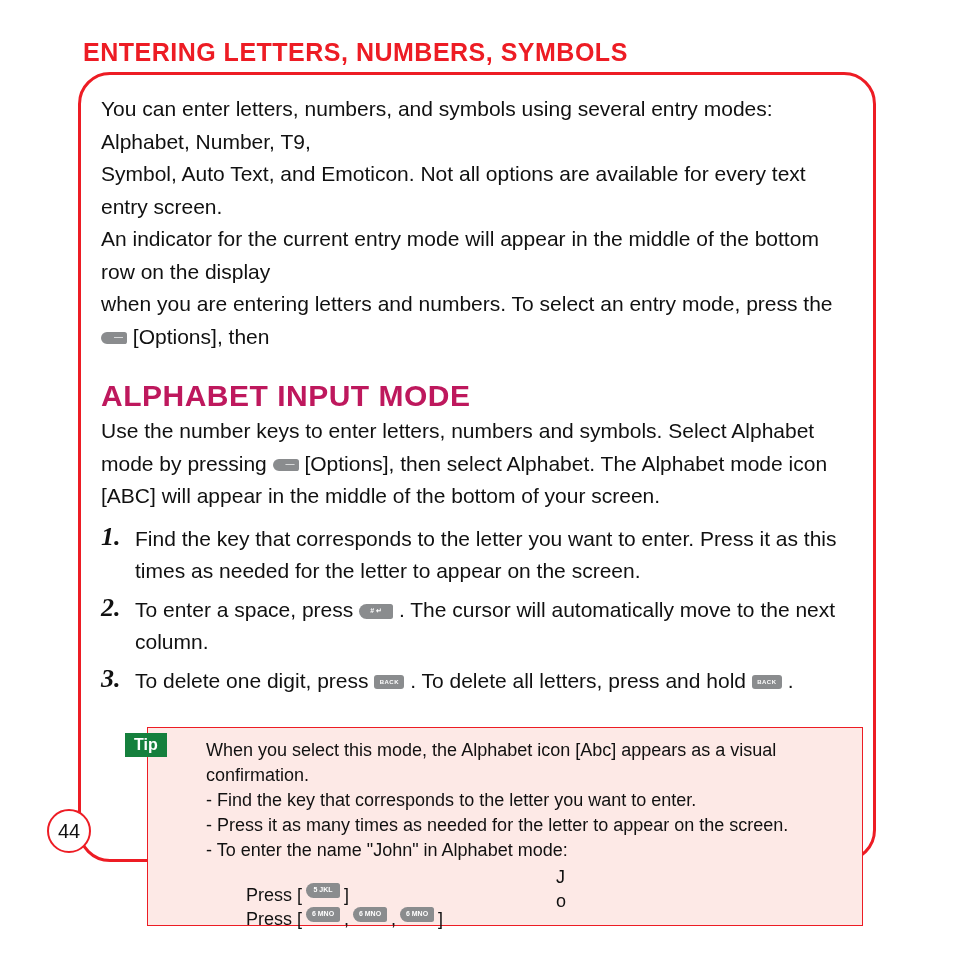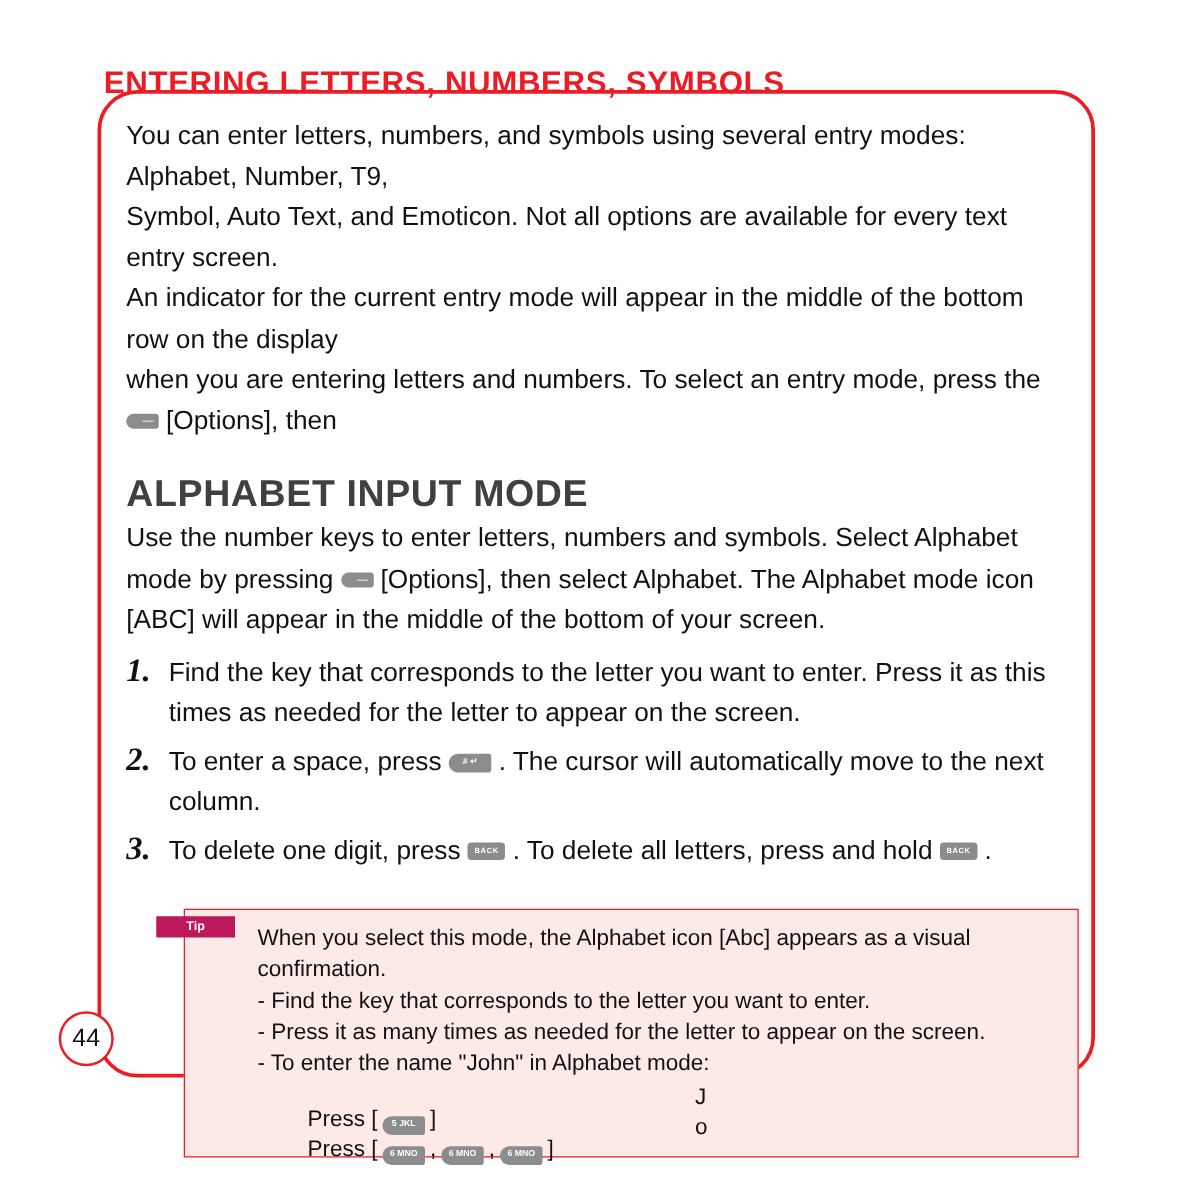--- a/index.html
+++ b/index.html
@@ -6,21 +6,21 @@
   html, body { width: 954px; height: 954px; }
   body {
     font-family: "Myriad Pro", "Segoe UI", "Helvetica Neue", Arial, sans-serif;
     background: #fff;
     color: #111;
     position: relative;
   }
   .page-title {
     position: absolute;
     left: 83px;
-    top: 52px;
+    top: 38px;
     font-weight: 700;
     color: #ed1c24;
     font-size: 25px;
     letter-spacing: 0.5px;
   }
   .red-box {
     position: absolute;
     left: 78px;
     top: 72px;
     width: 798px;
@@ -29,21 +29,21 @@
     border-radius: 32px;
     padding: 18px 20px 18px 20px;
   }
   .intro {
     font-size: 21px;
     line-height: 1.55;
     color: #111;
   }
   .intro .row { display: block; }
   .h2 {
-    color: #404040;
+    color: #be185d;
     font-weight: 800;
     font-size: 30px;
     margin-top: 26px;
     letter-spacing: 0.5px;
     font-family: "Arial Black", "Arial", sans-serif;
     text-transform: uppercase;
   }
   .para {
     font-size: 21px;
     line-height: 1.55;
@@ -83,40 +83,40 @@
     background: #fde9e6;
     padding: 10px 10px 12px 58px;
     font-size: 18px;
     line-height: 1.4;
     color: #111;
   }
   .tip-label {
     position: absolute;
     left: -22px;
     top: 6px;
-    background: #be185d;
+    background: #15803d;
     color: #fff;
     font-weight: 700;
-    font-size: 10px;
-    padding: 3px 24px;
+    font-size: 16px;
+    padding: 3px 9px;
   }
   .tip-line { display: block; }
   .press-grid {
     margin-top: 2px;
     padding-left: 40px;
   }
   .press-row {
     display: flex;
     align-items: center;
     height: 24px;
   }
   .press-left {
     width: 310px;
     display: flex;
-    align-items: flex-end;
+    align-items: flex-start;
     gap: 4px;
     font-size: 18px;
     margin-top: 36px;
   }
   .press-right {
     font-size: 18px;
   }
 
   
   .key, .key-back, .key-sm {

